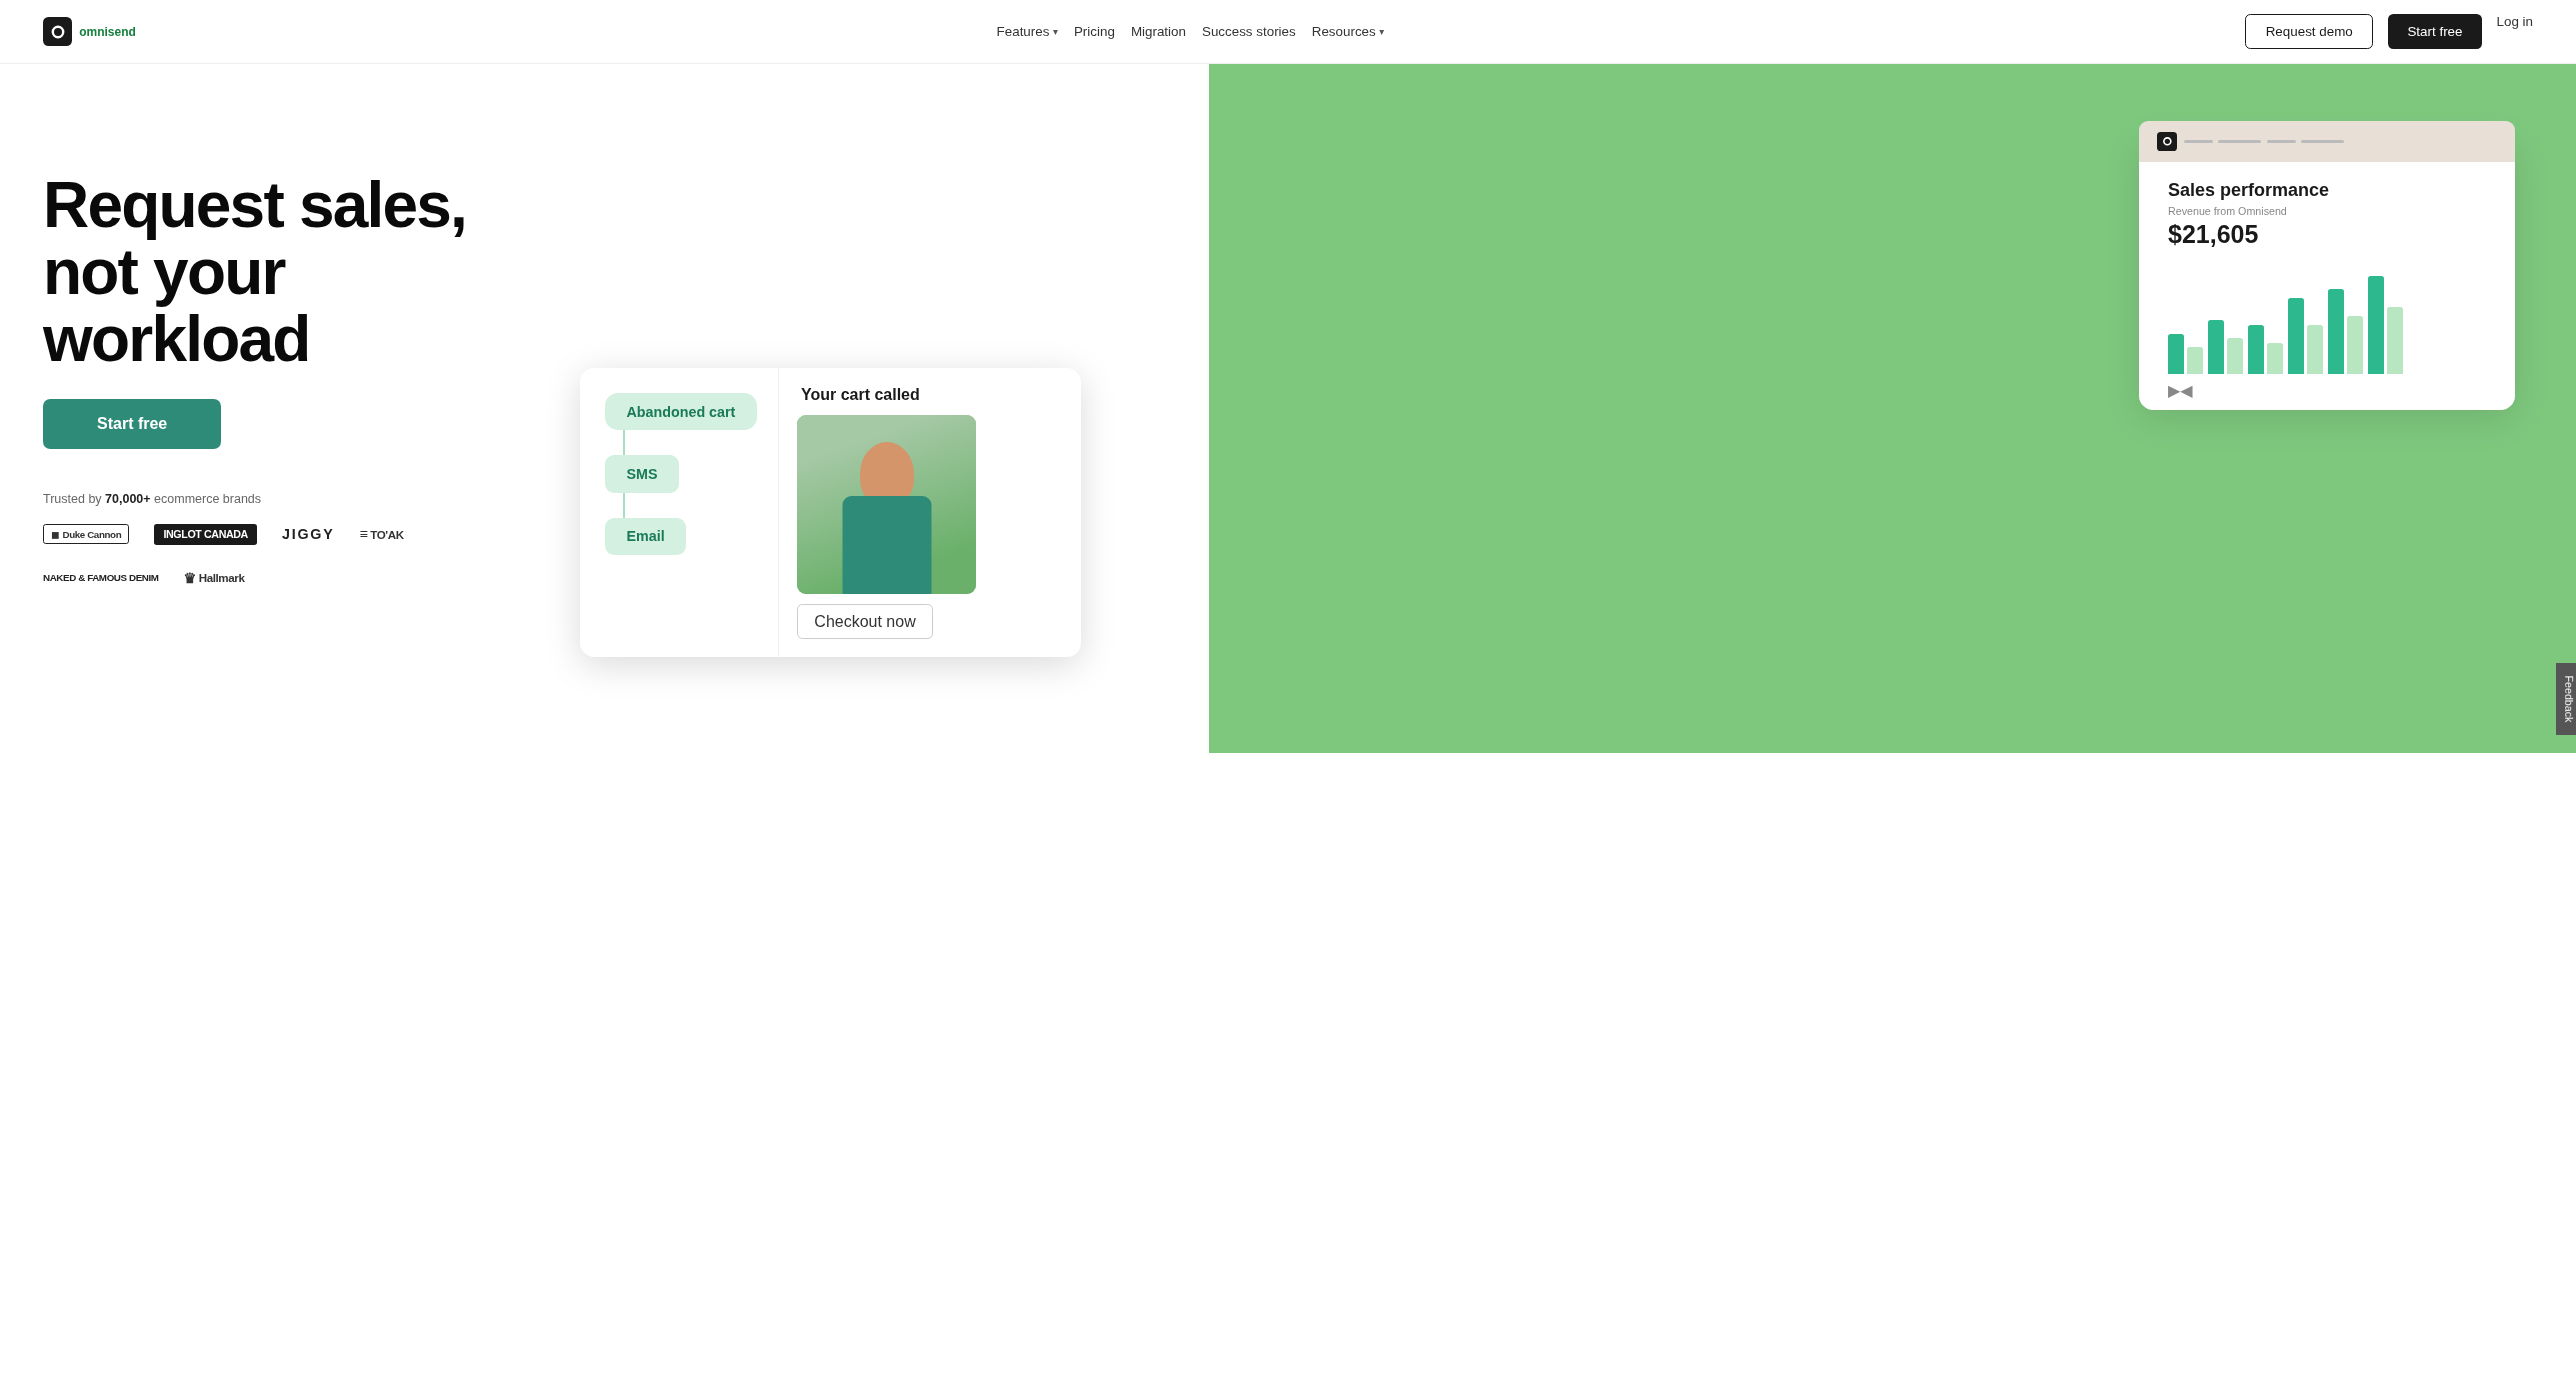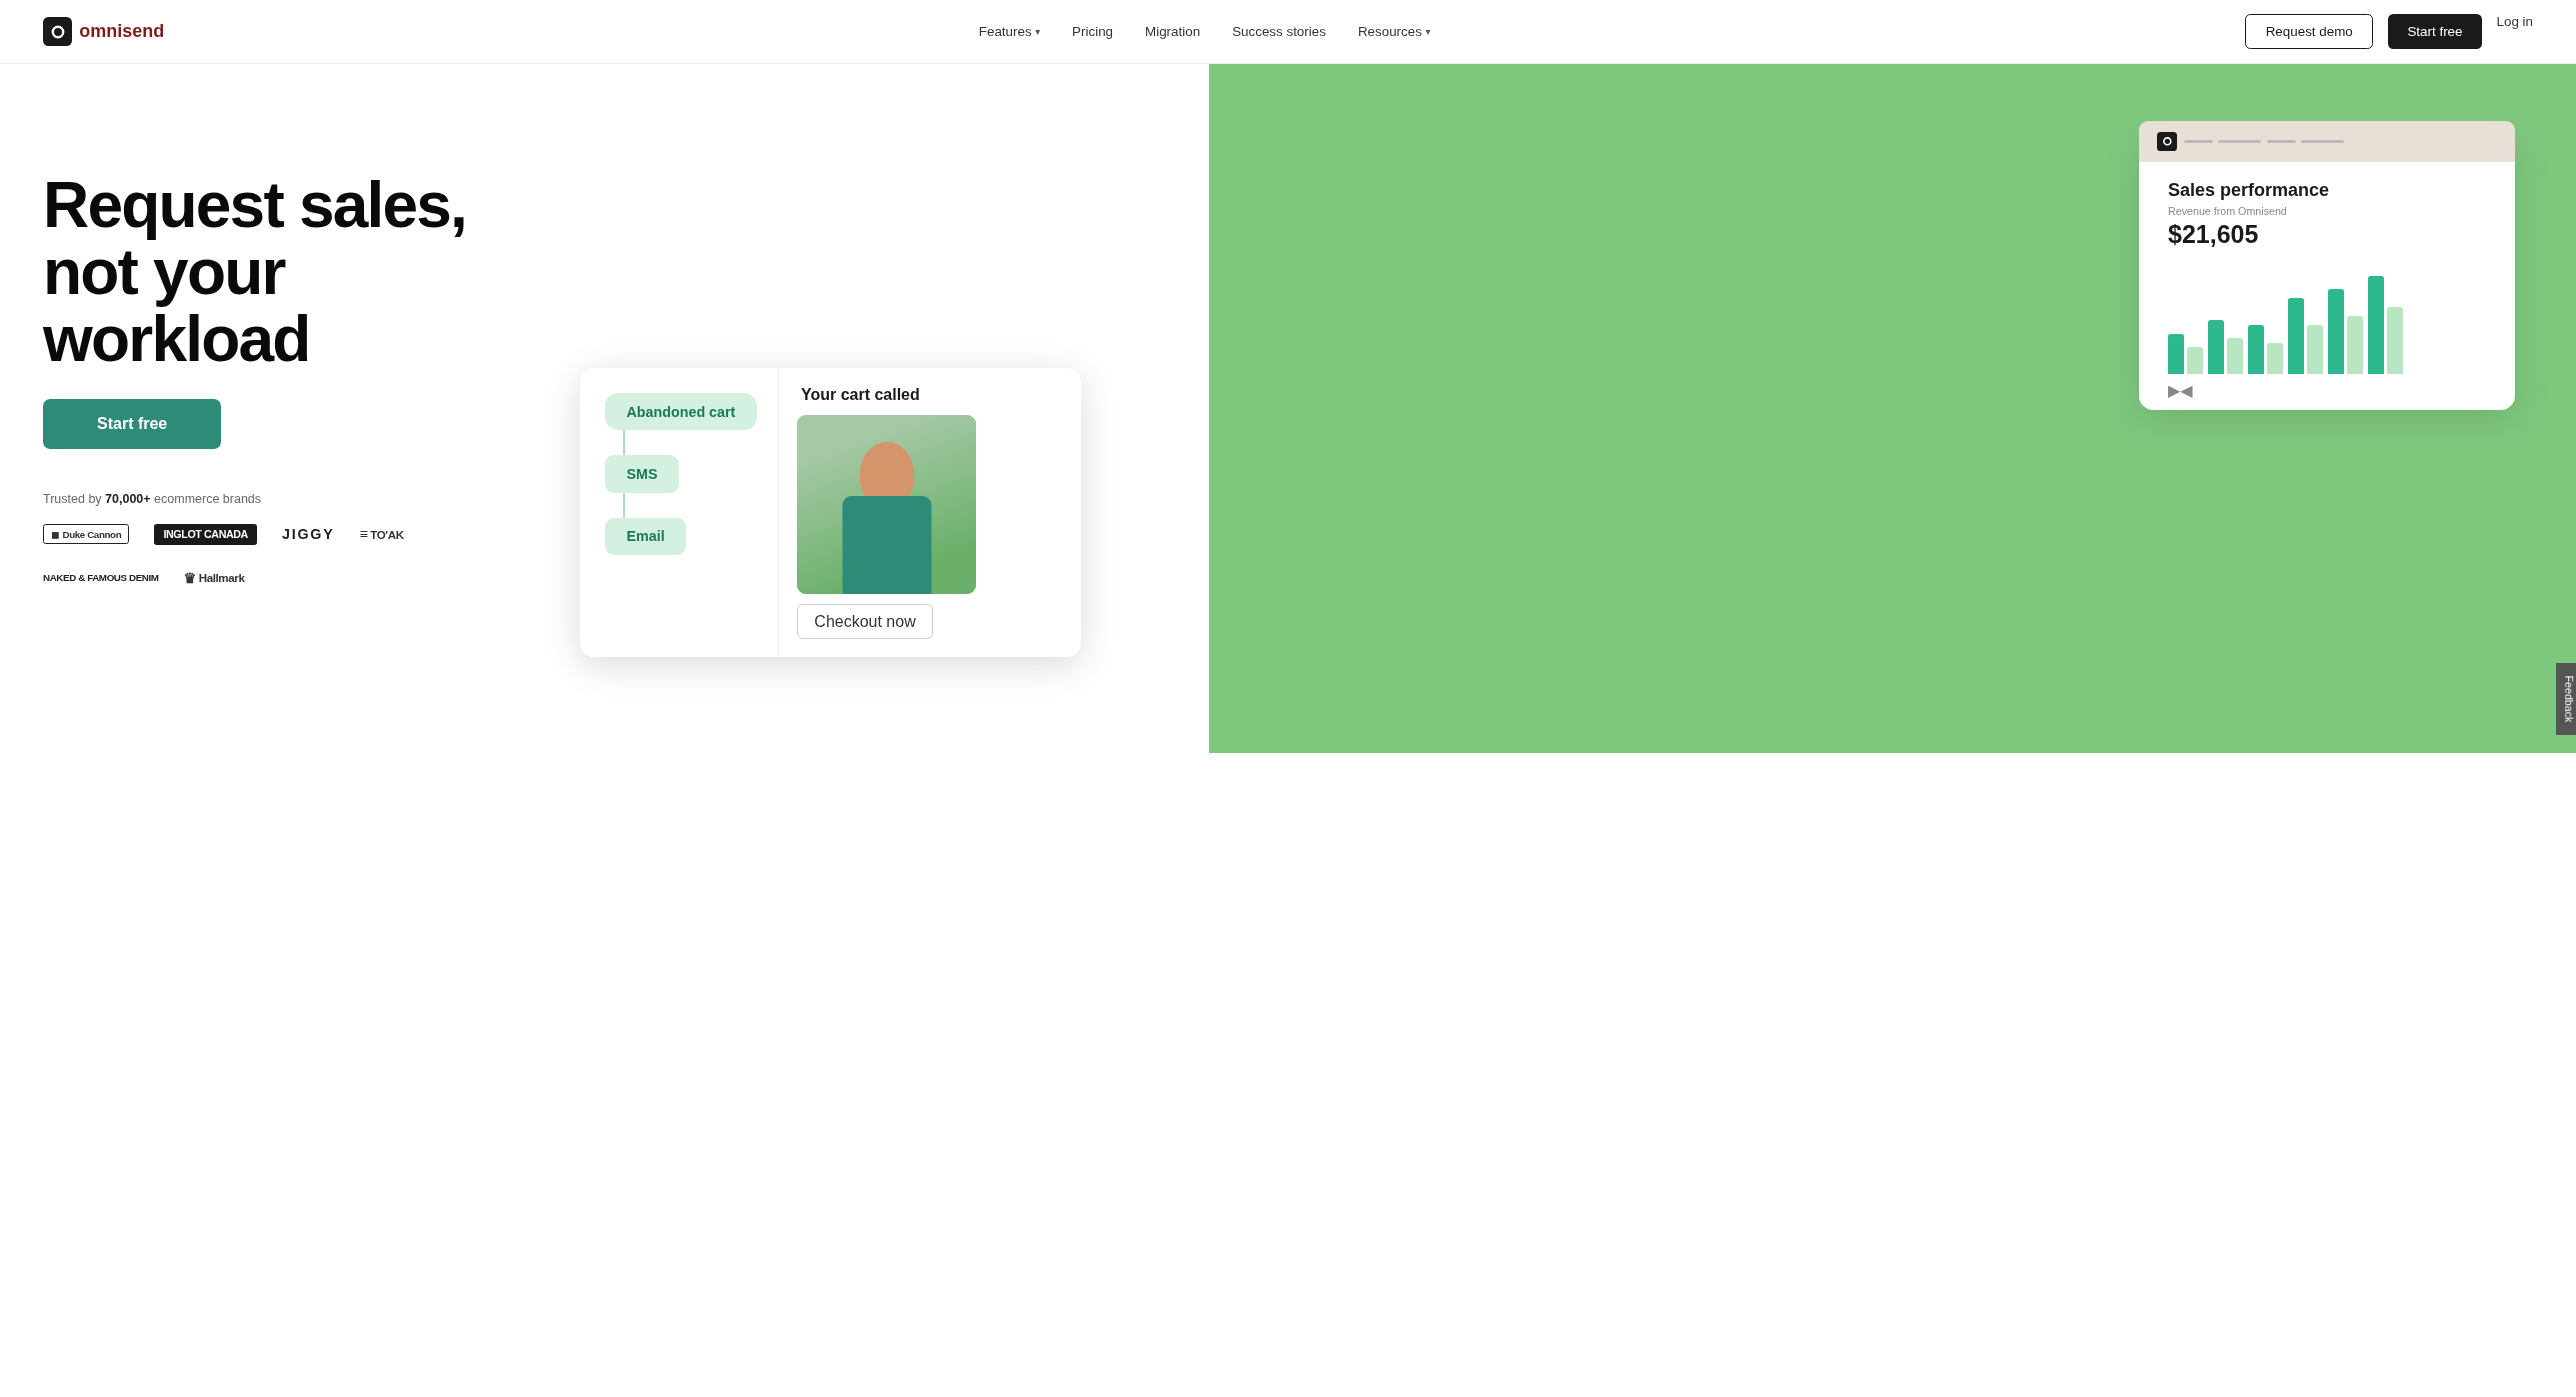--- a/index.html
+++ b/index.html
@@ -10,22 +10,22 @@
       display: flex; align-items: center; justify-content: space-between;
       padding: 0 43px; height: 64px; border-bottom: 0.9px solid #eee;
       position: sticky; top: 0; background: #fff; z-index: 100;
     }
     .nav-logo { display: flex; align-items: center; gap: 7.2px; text-decoration: none; }
     .nav-logo-icon {
       width: 29px; height: 29px; background: #1a1a1a; border-radius: 5.4px;
       display: flex; align-items: center; justify-content: center;
     }
     .nav-logo-icon svg { width: 16px; height: 16px; fill: #fff; }
-    .nav-logo-text { font-size: 18px; font-weight: 600; color: #7f1d1d; }
-    .nav-links { display: flex; align-items: center; gap: 32px; }
+    .nav-logo-text { font-size: 12px; font-weight: 600; color: #15803d; }
+    .nav-links { display: flex; align-items: center; gap: 16px; }
     .nav-link { font-size: 13.4px; color: #333; text-decoration: none; cursor: pointer; display: flex; align-items: center; gap: 3.6px; }
     .chevron { font-size: 9.8px; color: #555; }
     .nav-actions { display: flex; gap: 14.3px; }
     .btn-demo {
       border: 1.3px solid #1a1a1a; background: #fff; color: #1a1a1a;
       padding: 9px 19.7px; border-radius: 5.4px; font-size: 13.4px; font-weight: 500; cursor: pointer;
     }
     .btn-start-free {
       background: #1a1a1a; color: #fff;
       padding: 9px 19.7px; border-radius: 5.4px; font-size: 13.4px; font-weight: 500; cursor: pointer; border: none;

